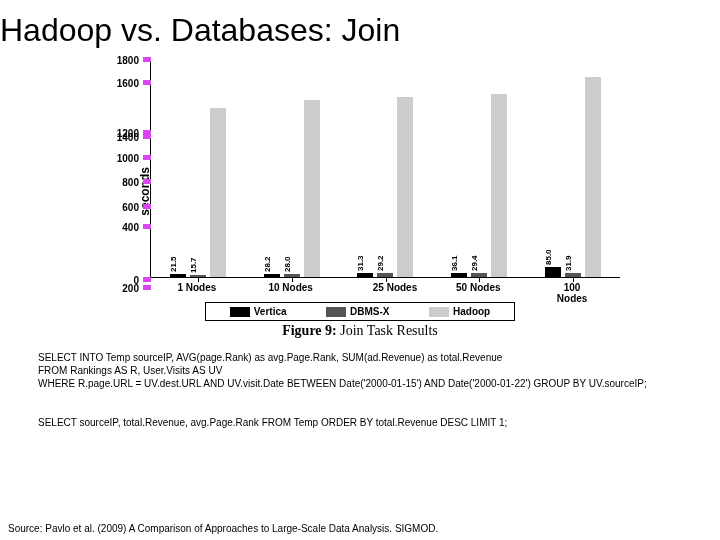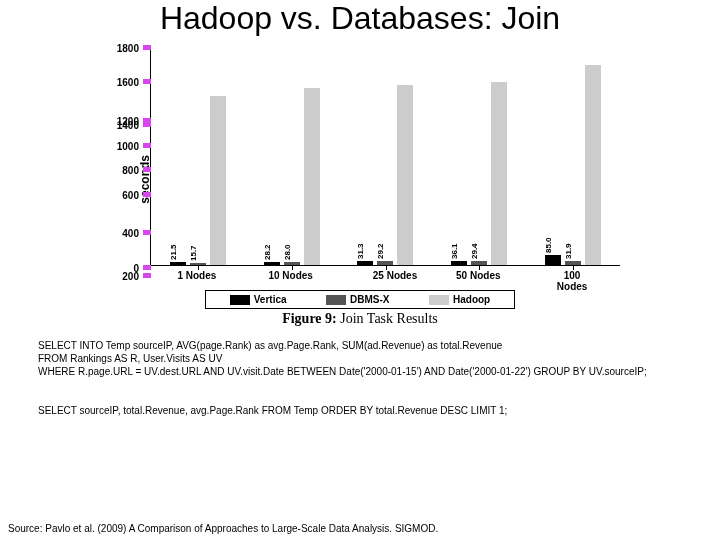--- a/index.html
+++ b/index.html
@@ -6,24 +6,23 @@
     margin: 0;
     padding: 0;
     width: 720px;
     height: 540px;
     font-family: Arial, Helvetica, sans-serif;
     background: #ffffff;
     color: #000;
     position: relative;
   }
   .title {
-    text-align: center;
     font-size: 32px;
     font-weight: normal;
-    margin: 0 0 8px 0;
+    margin: 12px 0 8px 0;
     font-family: Arial, sans-serif;
   }
   .chart-wrap {
     width: 520px;
     margin: 0 auto;
     position: relative;
   }
   .plot-area {
     position: relative;
     height: 220px;
@@ -148,39 +147,39 @@
 
 <div class="chart-wrap">
   <div class="plot-area" id="plot">
     <div class="ylabel">seconds</div>
   <div class="ytick" style="top: 220px;">
         <span>0</span>
       </div>
       <div class="ytick" style="top: 202px; margin-top: 26px;">
         <span>200</span>
       </div>
-      <div class="ytick" style="top: 185px;">
+      <div class="ytick" style="top: 167px;">
         <span>400</span>
       </div>
       <div class="ytick" style="top: 146.667px;">
         <span>600</span>
       </div>
       <div class="ytick" style="top: 122.222px;">
         <span>800</span>
       </div>
       <div class="ytick" style="top: 97.7778px;">
         <span>1000</span>
       </div>
       <div class="ytick" style="top: 73.3333px;">
         <span>1200</span>
       </div>
       <div class="ytick" style="top: 48.8889px; margin-top: 28px;">
         <span>1400</span>
       </div>
-      <div class="ytick" style="top: 34px;">
+      <div class="ytick" style="top: 23px;">
         <span>1600</span>
       </div>
       <div class="ytick" style="top: 0px;">
         <span>1800</span>
       </div>
       <div class="group" style="left: 0px; width: 93.8px;">
         <div class="bar vertica" style="height: 2.62778px; left: 18.9px; width: 16px;">
           <div class="bar-label">21.5</div>
         </div>
         <div class="bar dbmsx" style="height: 1.91889px; left: 38.9px; width: 16px;">

